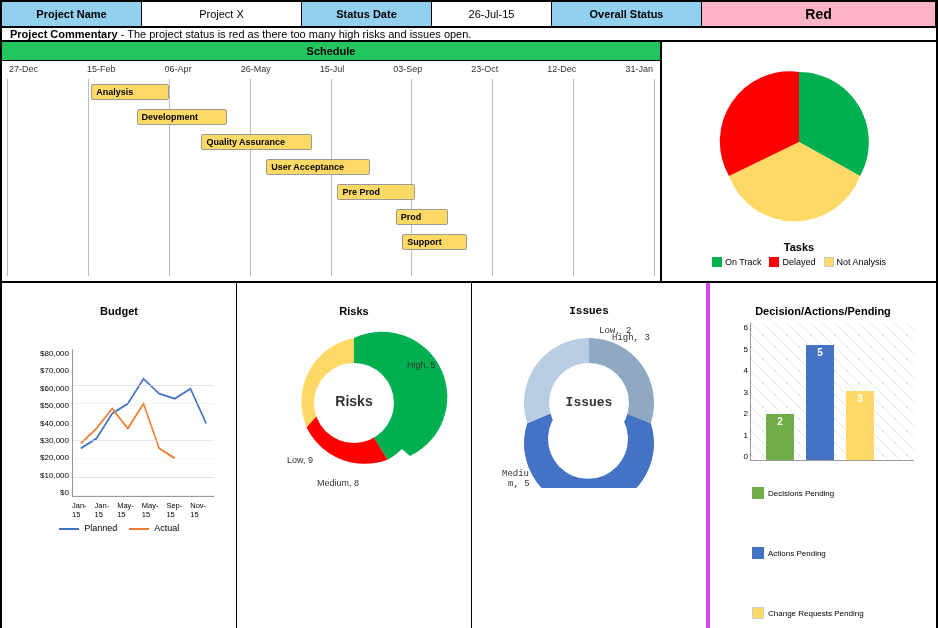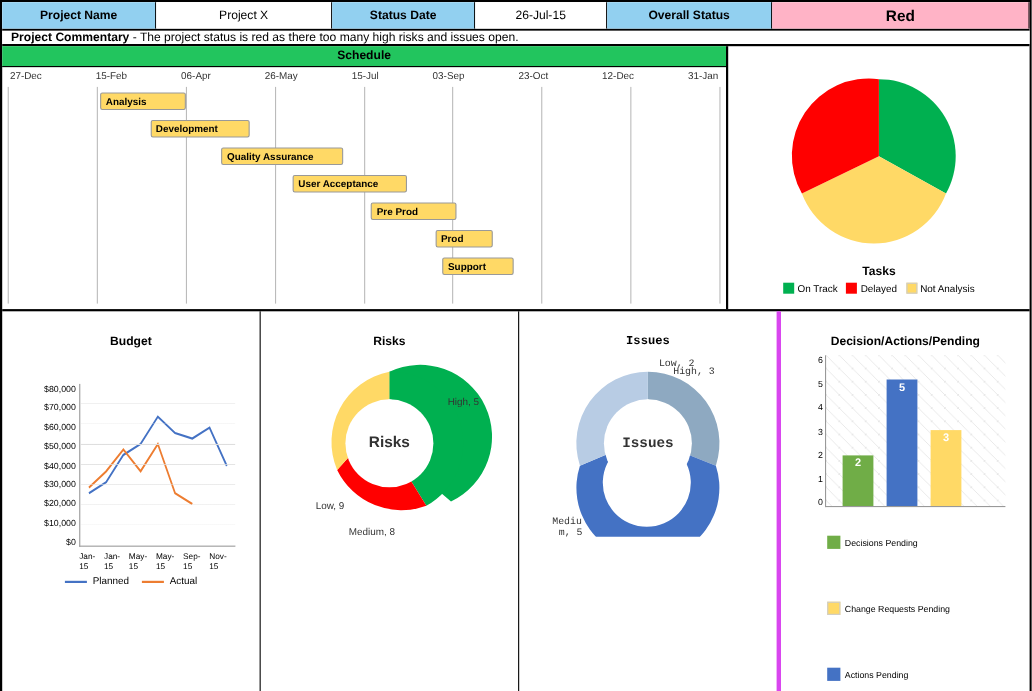--- a/index.html
+++ b/index.html
@@ -276,23 +276,23 @@
           <div style="position:absolute;bottom:0;left:95px;width:28px;height:69px;background:#ffd966;display:flex;align-items:flex-start;justify-content:center;padding-top:2px;color:white;font-weight:bold;font-size:10px;">3</div>
         </div>
       </div>
 
       <div class="bar-legend" style="margin-left:20px;gap:48px;">
         <div class="bar-legend-item">
           <div class="bar-legend-box" style="background:#70ad47;"></div>
           <span>Decisions Pending</span>
         </div>
         <div class="bar-legend-item">
+          <div class="bar-legend-box" style="background:#4472c4;"></div>
+          <span>Actions Pending</span>
+        </div>
+        <div class="bar-legend-item">
           <div class="bar-legend-box" style="background:#ffd966;border:1px solid #ccc;"></div>
           <span>Change Requests Pending</span>
         </div>
-        <div class="bar-legend-item">
-          <div class="bar-legend-box" style="background:#4472c4;"></div>
-          <span>Actions Pending</span>
-        </div>
       </div>
     </div>
   </div>
 </div>
 
 </body></html>

